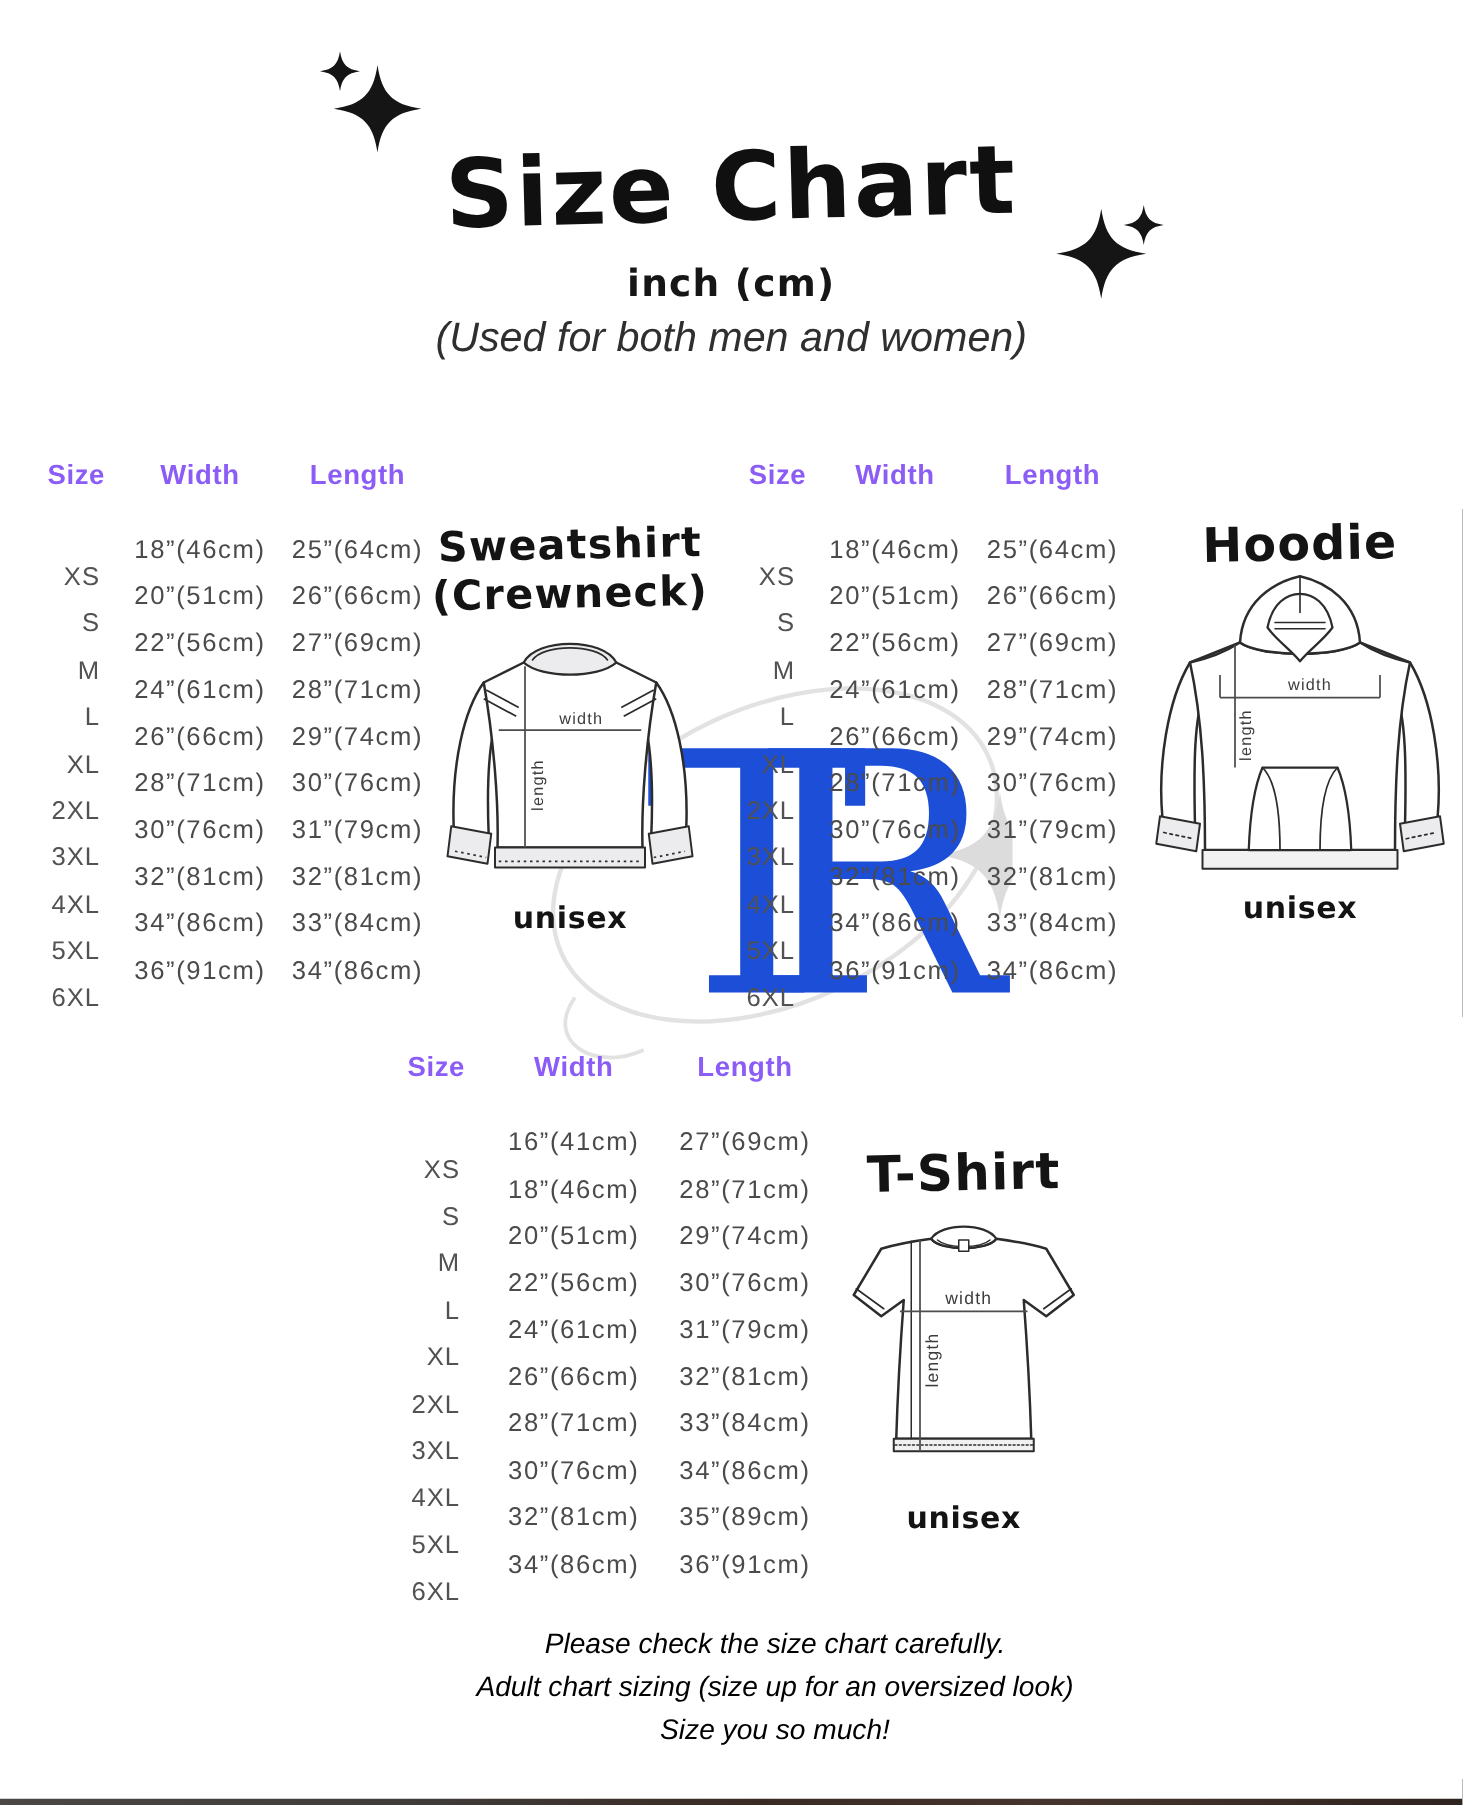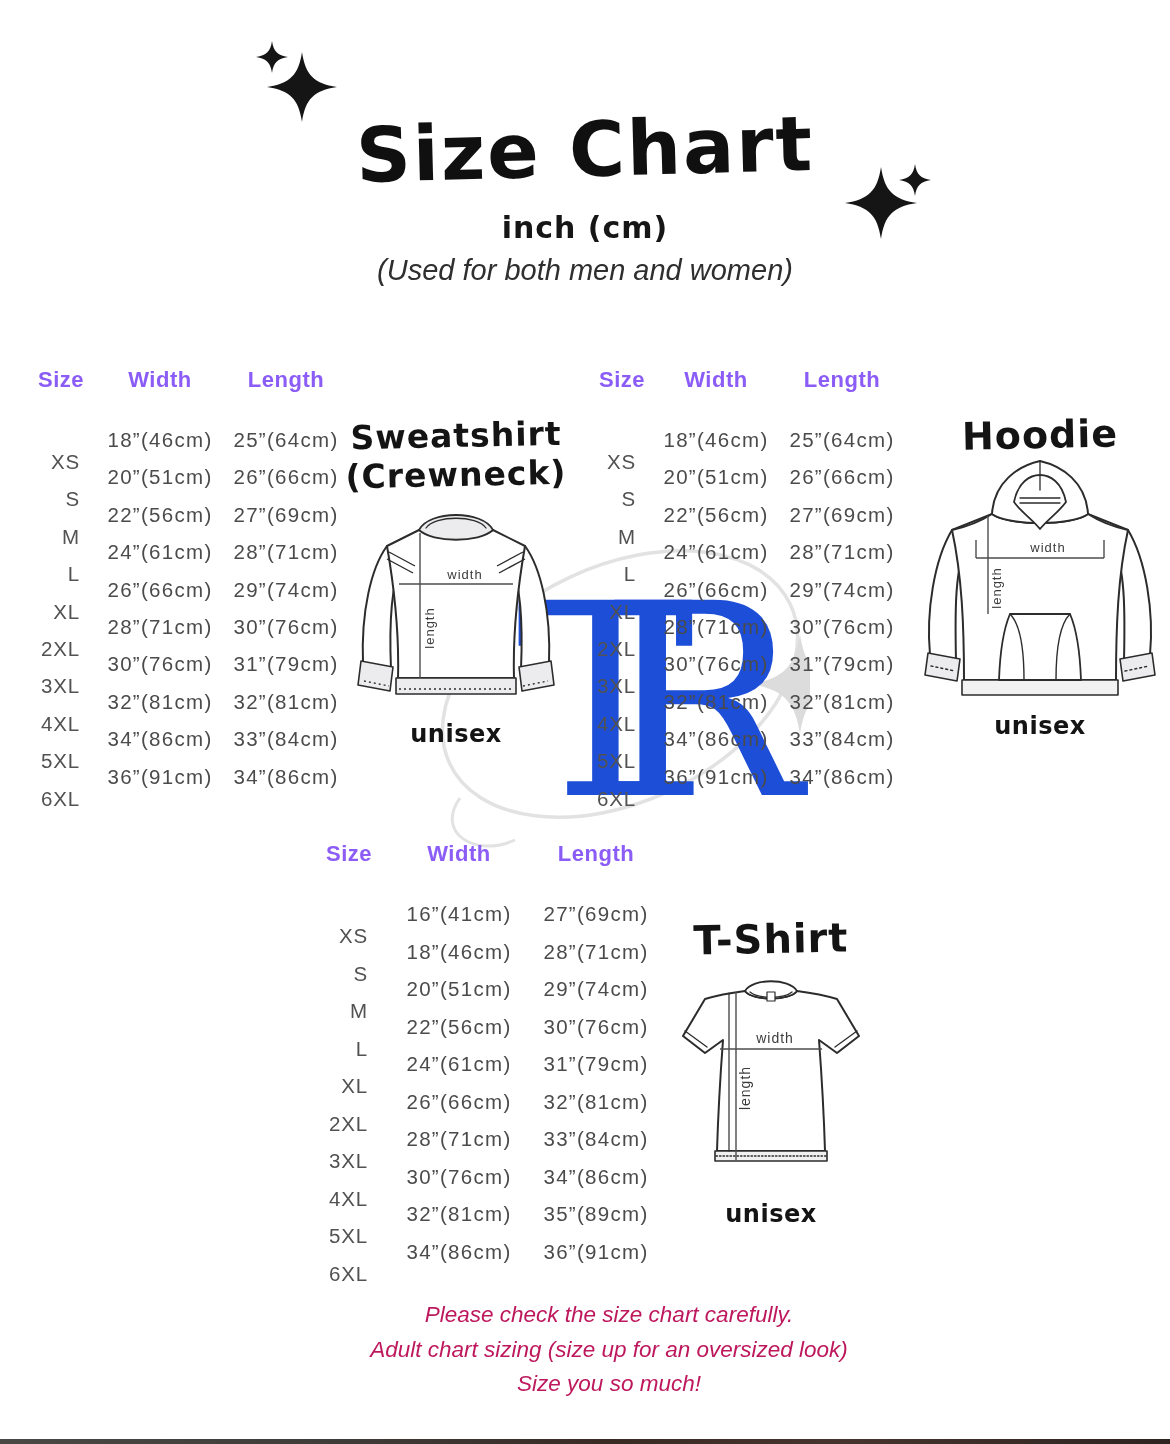--- a/index.html
+++ b/index.html
@@ -9,21 +9,21 @@
   .watermark{position:absolute;left:430px;top:528px;width:380px;height:330px;z-index:0;}
   .wm-letters{position:absolute;left:86px;top:40px;font-family:"DejaVu Serif",serif;
               font-size:268px;line-height:268px;letter-spacing:-95px;color:#1d4ed8;white-space:nowrap;}
   
   .title{position:absolute;left:0;top:102px;width:100%;text-align:center;z-index:1;
          font-family:"DejaVu Sans",sans-serif;font-weight:700;font-size:76px;line-height:96px;
          color:#101010;letter-spacing:2px;transform:rotate(-1.5deg);}
   .subtitle{position:absolute;left:0;top:210px;width:100%;text-align:center;z-index:1;
             font-family:"DejaVu Sans",sans-serif;font-weight:700;font-size:30px;color:#161616;letter-spacing:1px;}
   .note{position:absolute;left:0;top:251px;width:100%;text-align:center;z-index:1;
-        font-style:italic;font-size:29px;line-height:38px;color:#2f2f2f;}
+        font-style:italic;font-size:33px;line-height:38px;color:#2f2f2f;}
   .sparkle{position:absolute;z-index:1;}
   .sp-tl-small{left:256px;top:41px;}
   .sp-tl-big{left:267px;top:52px;}
   .sp-tr-big{left:845px;top:167px;}
   .sp-tr-small{left:899px;top:164px;}
   
   .size-table{position:absolute;z-index:1;}
   .t1{left:28px;top:366px;--c1:66px;--c2:132px;--c3:120px;}
   .t2{left:594px;top:366px;--c1:56px;--c2:132px;--c3:120px;}
   .t3{left:316px;top:840px;--c1:66px;--c2:154px;--c3:120px;}
@@ -46,22 +46,22 @@
   .fig-sweatshirt svg{margin-top:8px;}
   .fig-hoodie{left:908px;top:414px;width:264px;}
   .fig-hoodie .glabel{font-size:38px;line-height:42px;}
   .fig-hoodie .unisex{margin-top:6px;}
   .fig-tshirt{left:656px;top:916px;width:230px;}
   .fig-tshirt .glabel{font-size:40px;line-height:46px;}
   .fig-tshirt svg{margin-top:14px;}
   .fig-tshirt .unisex{margin-top:32px;}
   .diagram-label{font-family:"Liberation Sans",sans-serif;fill:#3c3c3c;letter-spacing:1px;}
   
-  .footer{position:absolute;left:259px;top:1298px;width:700px;text-align:center;z-index:1;
-          font-style:italic;font-size:22.5px;line-height:34.5px;color:#be185d;}
+  .footer{position:absolute;left:270px;top:1298px;width:700px;text-align:center;z-index:1;
+          font-style:italic;font-size:22.5px;line-height:34.5px;color:#000000;}
   .bottom-bar{position:absolute;left:0;bottom:0;width:100%;height:5px;z-index:1;
               background:linear-gradient(90deg,#4b4744 0%,#3f3b38 30%,#3a2a24 52%,#46352e 72%,#2f2320 100%);}
 </style>
 </head>
 <body>
 
 <svg style="position:absolute;width:0;height:0" aria-hidden="true">
   <defs>
     <path id="spark" d="M50 0 C55 33 67 45 100 50 C67 55 55 67 50 100 C45 67 33 55 0 50 C33 45 45 33 50 0 Z"></path>
   </defs>

